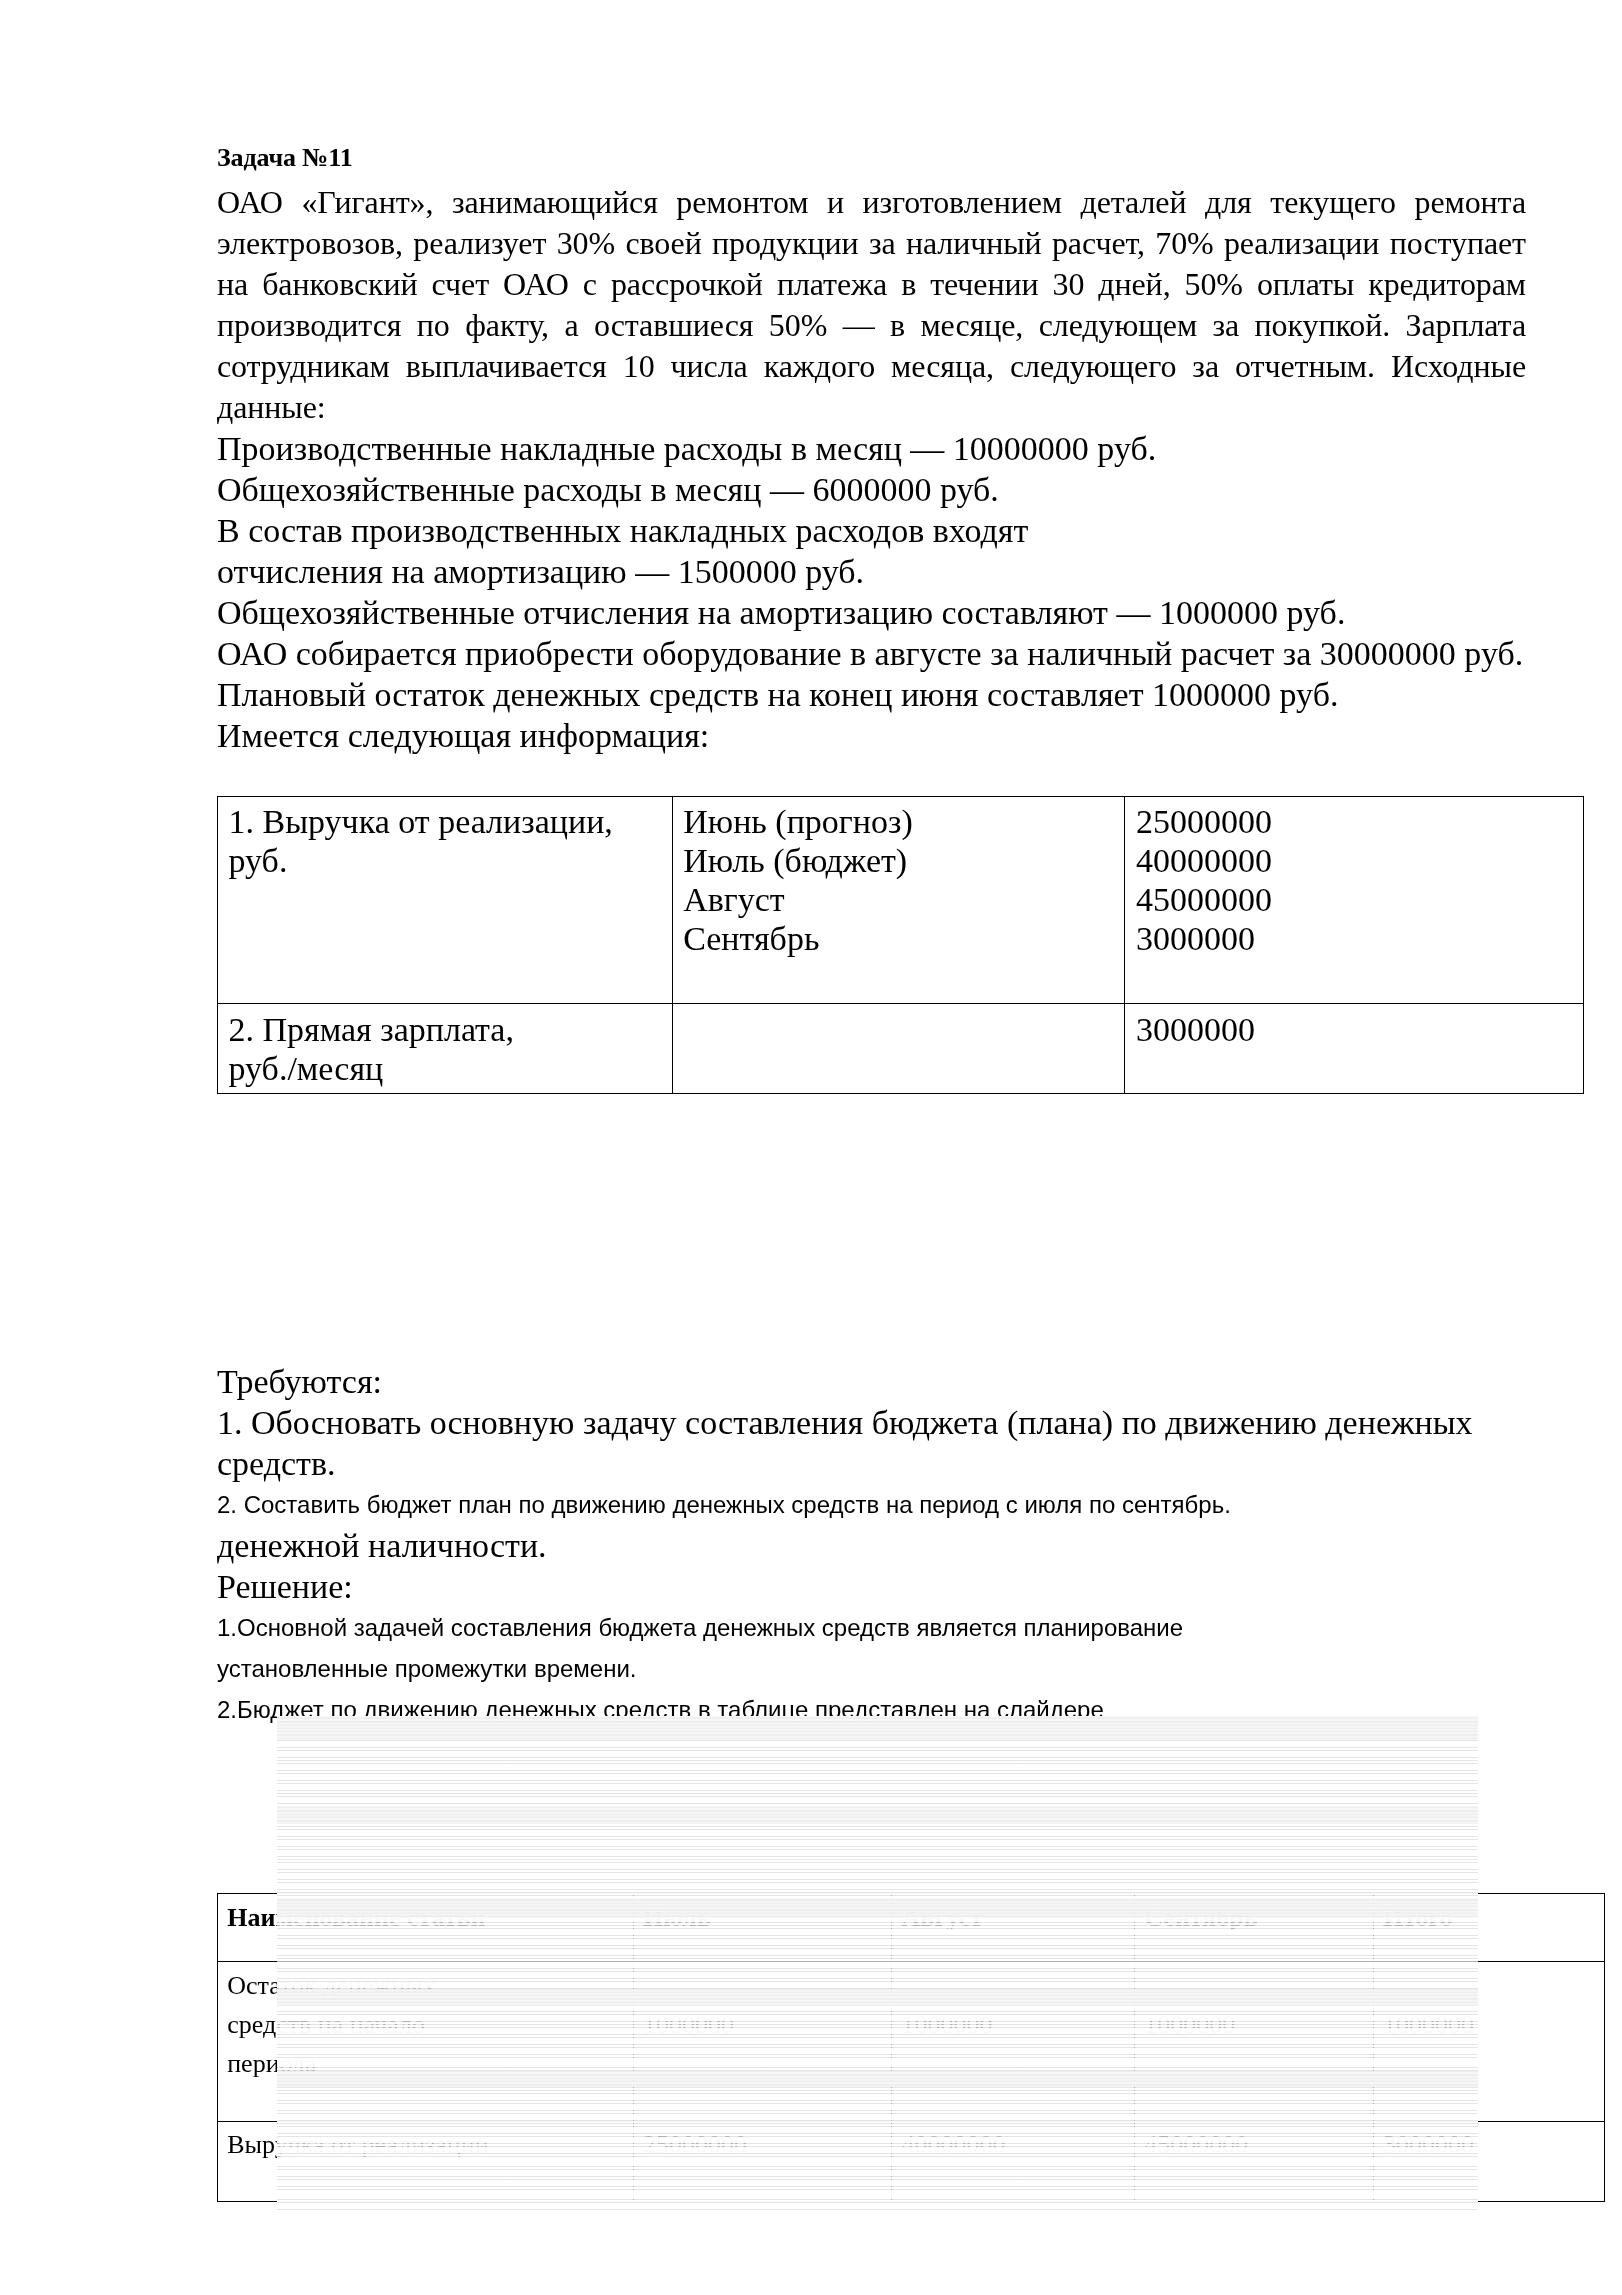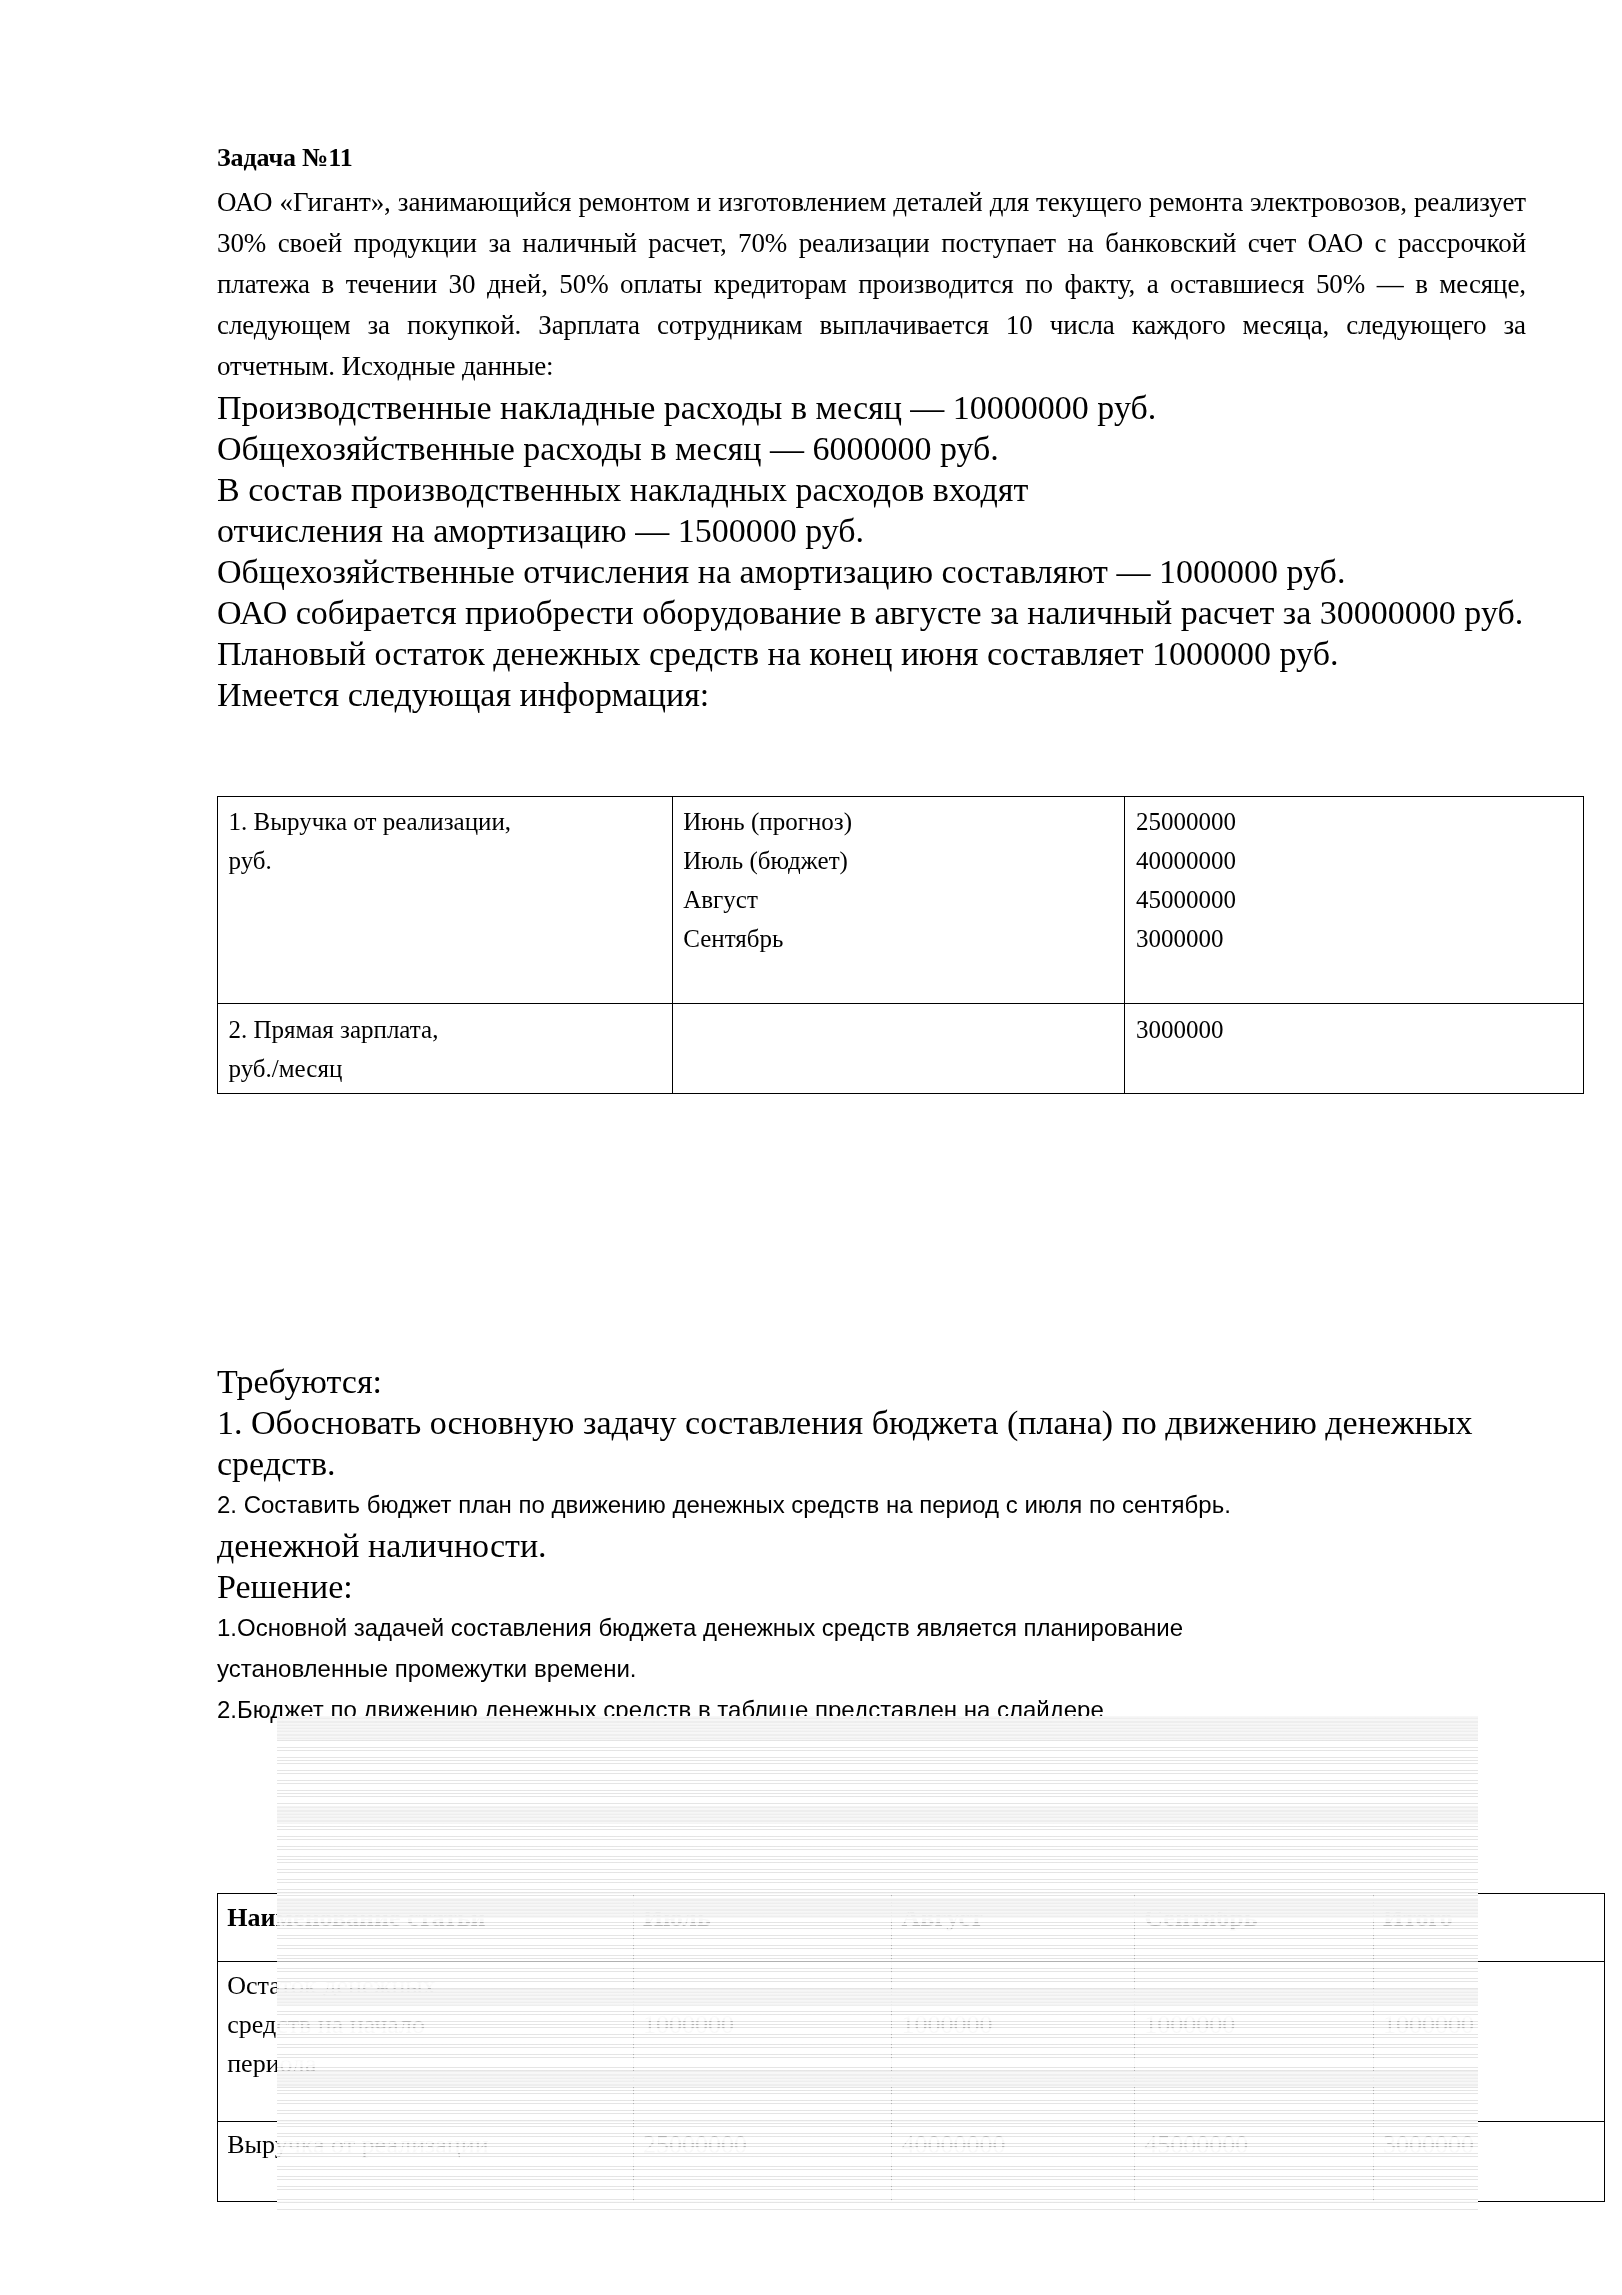--- a/index.html
+++ b/index.html
@@ -30,37 +30,37 @@
     width: 1309px;
   }
   .ttl {
     font-size: 26px;
     font-weight: bold;
     line-height: 1.0;
     margin-bottom: 10.5px;
     letter-spacing: -0.1px;
   }
   .para {
-    font-size: 27px;
+    font-size: 32px;
     line-height: 41px;
     text-align: left;
     letter-spacing: -0.1px;
   }
   .para.just { text-align: justify; text-justify: inter-word; }
   .line { font-size: 34px; line-height: 41px; white-space: nowrap; }
   .sans { font-family: "Liberation Sans", "DejaVu Sans", sans-serif; font-size: 24px; }
 
   
   .dtable {
     position: absolute;
     left: 217px;
     width: 1304px;
     border-collapse: collapse;
     table-layout: fixed;
-    font-size: 25px;
+    font-size: 34px;
     line-height: 39px;
   }
   .dtable td {
     border: 1.3px solid #000;
     vertical-align: top;
     padding: 5.2px 9.2px 5.2px 10.5px;
   }
   .dtable .c1 { width: 434px; }
   .dtable .c2 { width: 432px; }
   .dtable .c3 { width: 438px; }

